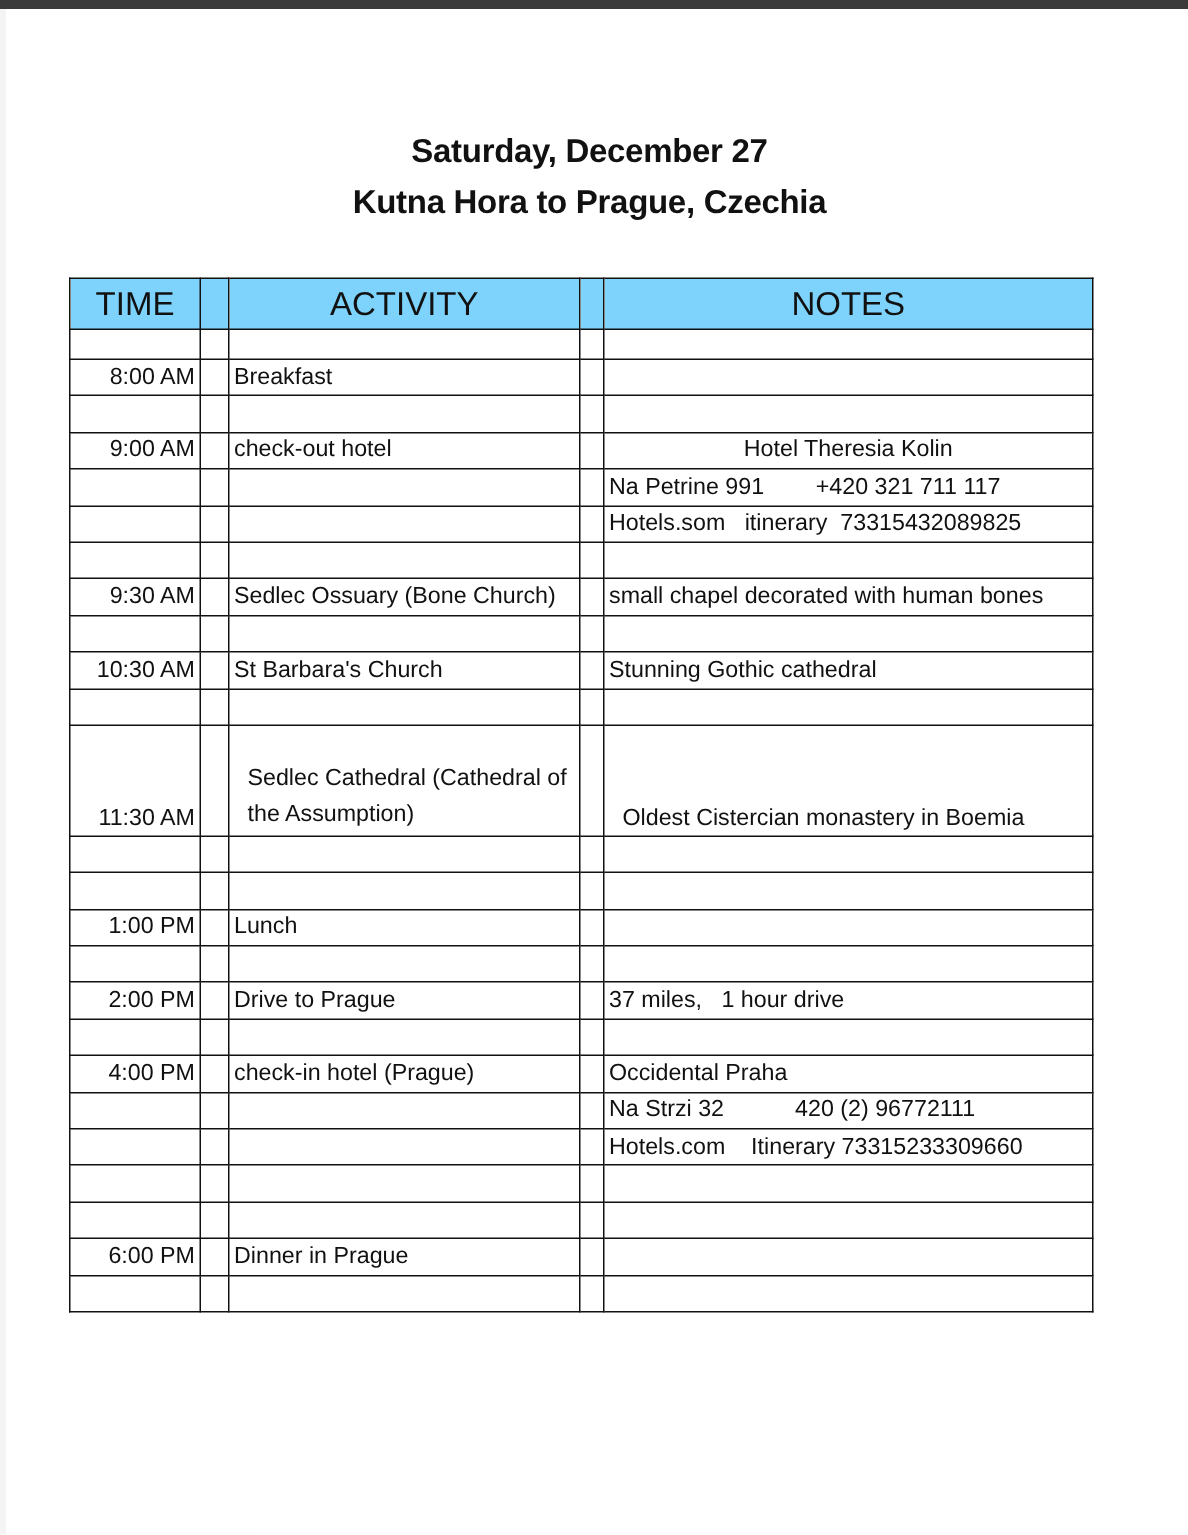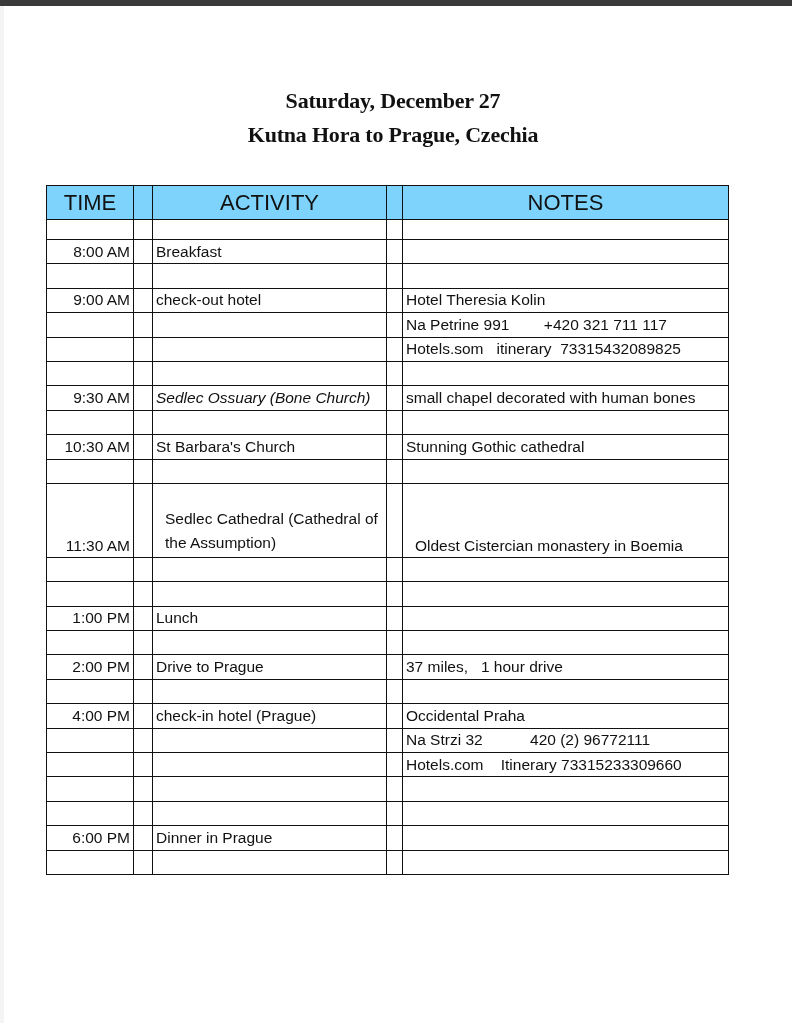--- a/index.html
+++ b/index.html
@@ -6,21 +6,21 @@
   body {
     width:792px; height:1023px; overflow:hidden; position:relative;
     background:#ffffff;
     font-family: "Liberation Sans", sans-serif;
   }
   .statusbar { position:absolute; left:0; top:0; width:792px; height:6px; background:#3a3a3a; }
   .pagebg { position:absolute; left:0; top:6px; width:792px; height:1017px; background:#f4f4f4; }
   .page { position:absolute; left:4px; top:6px; width:788px; height:1017px; background:#ffffff; }
   .title {
     position:absolute; left:0; width:778px; text-align:center;
-    font-weight:bold; font-size:22px; color:#111; letter-spacing:-0.2px;font-family:Liberation Serif, serif;
+    font-weight:bold; font-size:22px; color:#111; letter-spacing:-0.2px;
   }
   .title.t1 { top:82px; }
   .title.t2 { top:116px; }
   table.itin {
     position:absolute; left:46px; top:185px;
     border-collapse:collapse; table-layout:fixed;
     font-size:15.5px; color:#111;
   }
   table.itin td, table.itin th {
     border:1.5px solid #111; padding:0 3px; white-space:nowrap; overflow:hidden;
@@ -87,21 +87,21 @@
         <td></td>
         <td style="white-space: pre;"></td>
         <td></td>
         <td style="white-space: pre;"></td>
       </tr>
       <tr class="r">
         <td class="time" style="white-space: pre;">9:00 AM</td>
         <td></td>
         <td style="white-space: pre;">check-out hotel</td>
         <td></td>
-        <td style="white-space: pre;">Hotel Theresia Kolin</td>
+        <td style="white-space: pre; text-align: center;">Hotel Theresia Kolin</td>
       </tr>
       <tr class="r">
         <td class="time" style="white-space: pre;"></td>
         <td></td>
         <td style="white-space: pre;"></td>
         <td></td>
         <td style="white-space: pre;">Na Petrine 991        +420 321 711 117</td>
       </tr>
       <tr class="r">
         <td class="time" style="white-space: pre;"></td>
@@ -113,21 +113,21 @@
       <tr class="r">
         <td class="time" style="white-space: pre;"></td>
         <td></td>
         <td style="white-space: pre;"></td>
         <td></td>
         <td style="white-space: pre;"></td>
       </tr>
       <tr class="r">
         <td class="time" style="white-space: pre;">9:30 AM</td>
         <td></td>
-        <td style="white-space: pre; font-style: italic;">Sedlec Ossuary (Bone Church)</td>
+        <td style="white-space: pre;">Sedlec Ossuary (Bone Church)</td>
         <td></td>
         <td style="white-space: pre;">small chapel decorated with human bones</td>
       </tr>
       <tr class="r">
         <td class="time" style="white-space: pre;"></td>
         <td></td>
         <td style="white-space: pre;"></td>
         <td></td>
         <td style="white-space: pre;"></td>
       </tr>

